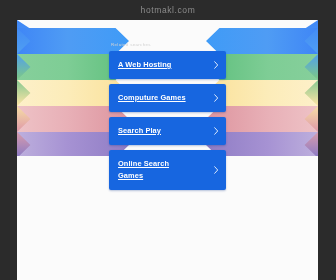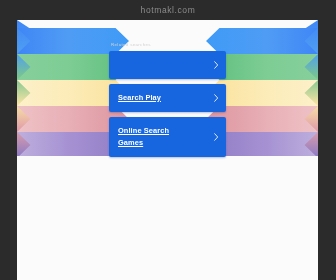--- a/index.html
+++ b/index.html
@@ -220,28 +220,37 @@
       <div class="band b4">
         <div class="arm" style="background:linear-gradient(90deg,#bdafdd 0%,#a692d3 45%,#8f7cc4 100%);"></div>
       </div>
     </div>
 
     <div id="content">
 
       <div id="related-label">Related searches</div>
 
       <button class="link-btn">
-        <span class="chev">
-          <svg width="5" height="8" viewBox="0 0 5 8">
-              <path d="M0.7 0.7 L3.7 4 L0.7 7.3" fill="none" stroke="#dce9fb" stroke-width="1" stroke-linecap="round"></path>
-            </svg>
-        </span>
-      </button>
-
-
+        <span class="lbl">A Web Hosting</span>
+        <span class="chev">
+          <svg width="5" height="8" viewBox="0 0 5 8">
+              <path d="M0.7 0.7 L3.7 4 L0.7 7.3" fill="none" stroke="#dce9fb" stroke-width="1" stroke-linecap="round"></path>
+            </svg>
+        </span>
+      </button>
+
+
+      <button class="link-btn">
+        <span class="lbl">Computure Games</span>
+        <span class="chev">
+          <svg width="5" height="8" viewBox="0 0 5 8">
+              <path d="M0.7 0.7 L3.7 4 L0.7 7.3" fill="none" stroke="#dce9fb" stroke-width="1" stroke-linecap="round"></path>
+            </svg>
+        </span>
+      </button>
 
       <button class="link-btn">
         <span class="lbl">Search Play</span>
         <span class="chev">
           <svg width="5" height="8" viewBox="0 0 5 8">
               <path d="M0.7 0.7 L3.7 4 L0.7 7.3" fill="none" stroke="#dce9fb" stroke-width="1" stroke-linecap="round"></path>
             </svg>
         </span>
       </button>
 

